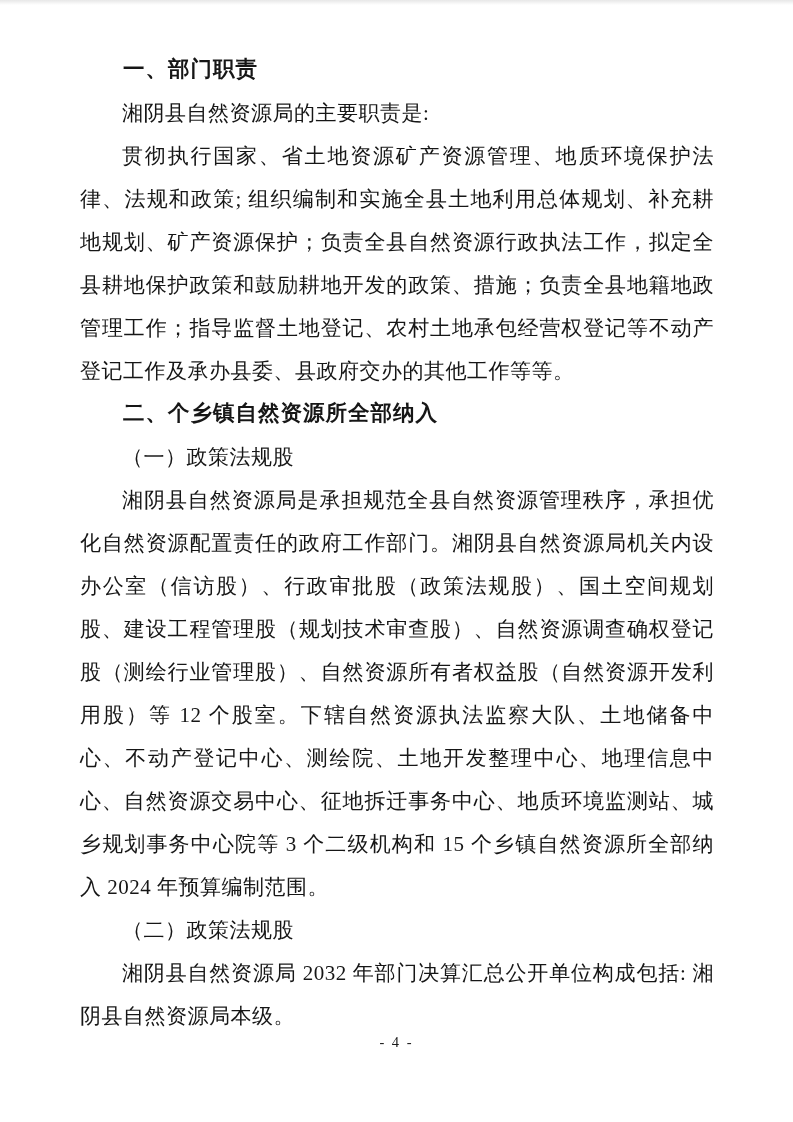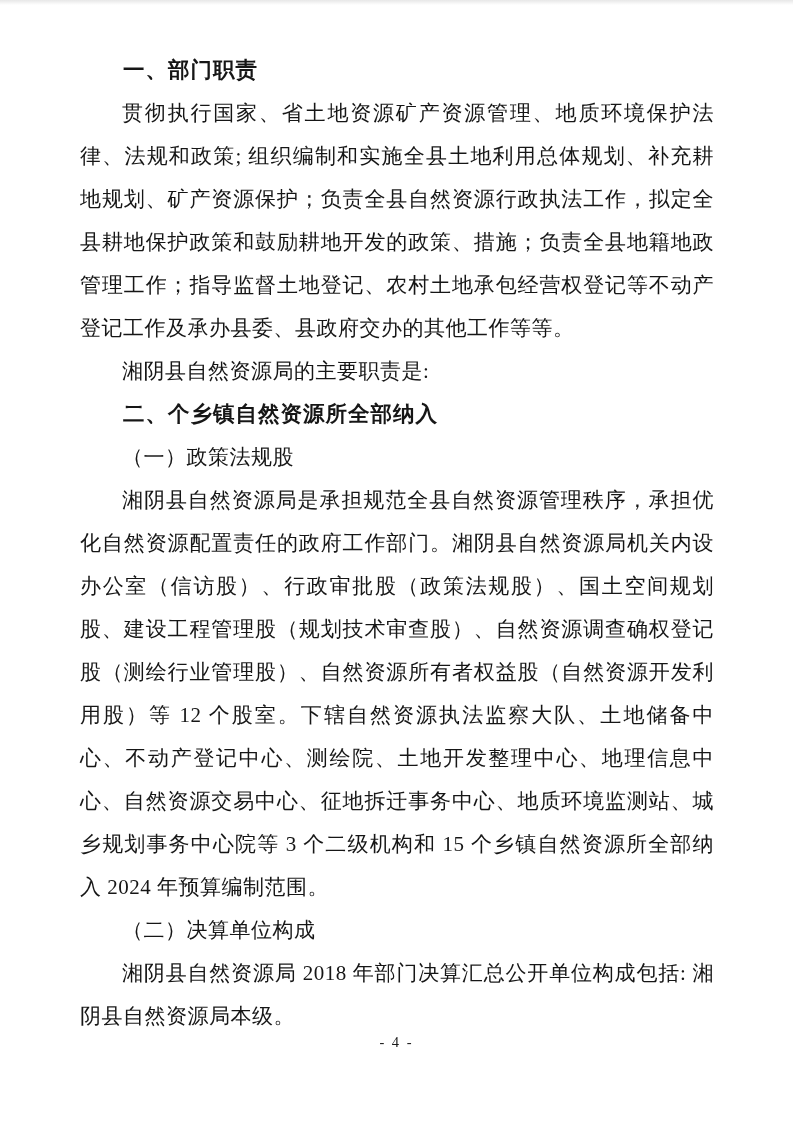--- a/index.html
+++ b/index.html
@@ -37,21 +37,21 @@
     text-align: justify;
     text-justify: inter-ideograph;
     letter-spacing: 0.5px;
   }
   .heading {
     margin: 0;
     font-size: 21.5px;
     line-height: 43px;
     text-indent: 2em;
     font-weight: bold;
-    font-family: Liberation Sans, sans-serif;
+    font-family: Liberation Mono, monospace;
     letter-spacing: 1px;
   }
   .footer {
     position: absolute;
     top: 1033px;
     left: 0;
     right: 0;
     text-align: center;
     font-size: 14.5px;
     line-height: 18px;
@@ -60,23 +60,23 @@
   }
 </style>
 </head>
 <body>
 
 <div class="page">
   <div class="page-top-edge"></div>
 
   <div class="text-block">
     <p class="heading">一、部门职责</p>
+    <p class="para">湘阴县自然资源局的主要职责是:</p>
     <p class="para">贯彻执行国家、省土地资源矿产资源管理、地质环境保护法律、法规和政策; 组织编制和实施全县土地利用总体规划、补充耕地规划、矿产资源保护；负责全县自然资源行政执法工作，拟定全县耕地保护政策和鼓励耕地开发的政策、措施；负责全县地籍地政管理工作；指导监督土地登记、农村土地承包经营权登记等不动产登记工作及承办县委、县政府交办的其他工作等等。</p>
-    <p class="para">湘阴县自然资源局的主要职责是:</p>
     <p class="heading">二、个乡镇自然资源所全部纳入</p>
     <p class="para">（一）政策法规股</p>
     <p class="para">湘阴县自然资源局是承担规范全县自然资源管理秩序，承担优化自然资源配置责任的政府工作部门。湘阴县自然资源局机关内设办公室（信访股）、行政审批股（政策法规股）、国土空间规划股、建设工程管理股（规划技术审查股）、自然资源调查确权登记股（测绘行业管理股）、自然资源所有者权益股（自然资源开发利用股）等 12 个股室。下辖自然资源执法监察大队、土地储备中心、不动产登记中心、测绘院、土地开发整理中心、地理信息中心、自然资源交易中心、征地拆迁事务中心、地质环境监测站、城乡规划事务中心院等 3 个二级机构和 15 个乡镇自然资源所全部纳入 2024 年预算编制范围。</p>
-    <p class="para">（二）决算单位构成</p>
-    <p class="para">湘阴县自然资源局 2018 年部门决算汇总公开单位构成包括: 湘阴县自然资源局本级。</p>
+    <p class="para">（二）政策法规股</p>
+    <p class="para">湘阴县自然资源局 2032 年部门决算汇总公开单位构成包括: 湘阴县自然资源局本级。</p>
   </div>
 
   <div class="footer">- 4 -</div>
 </div>
 
 </body></html>

